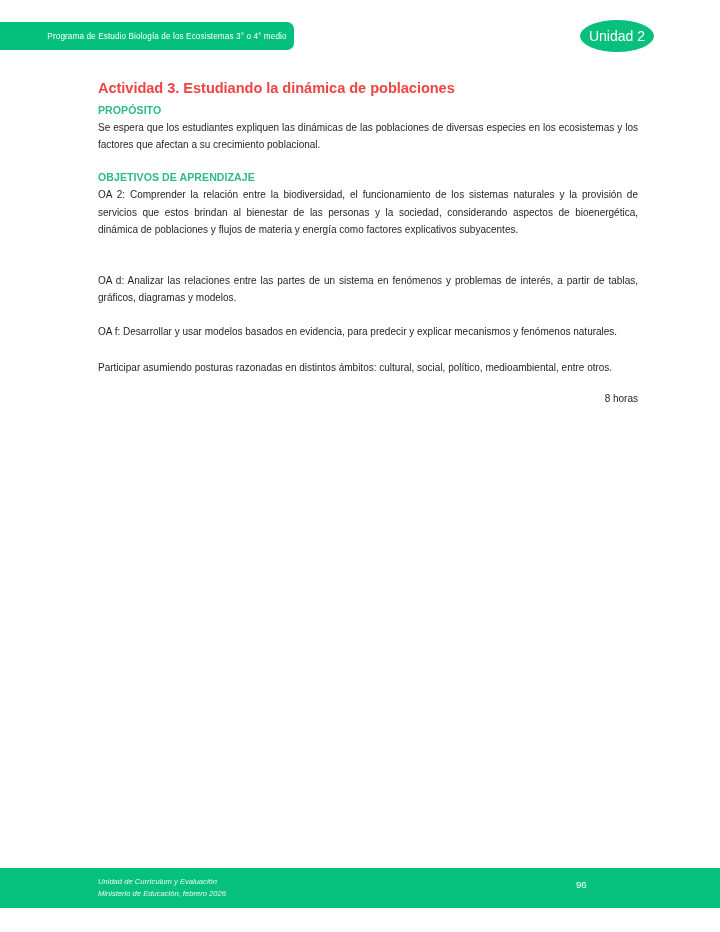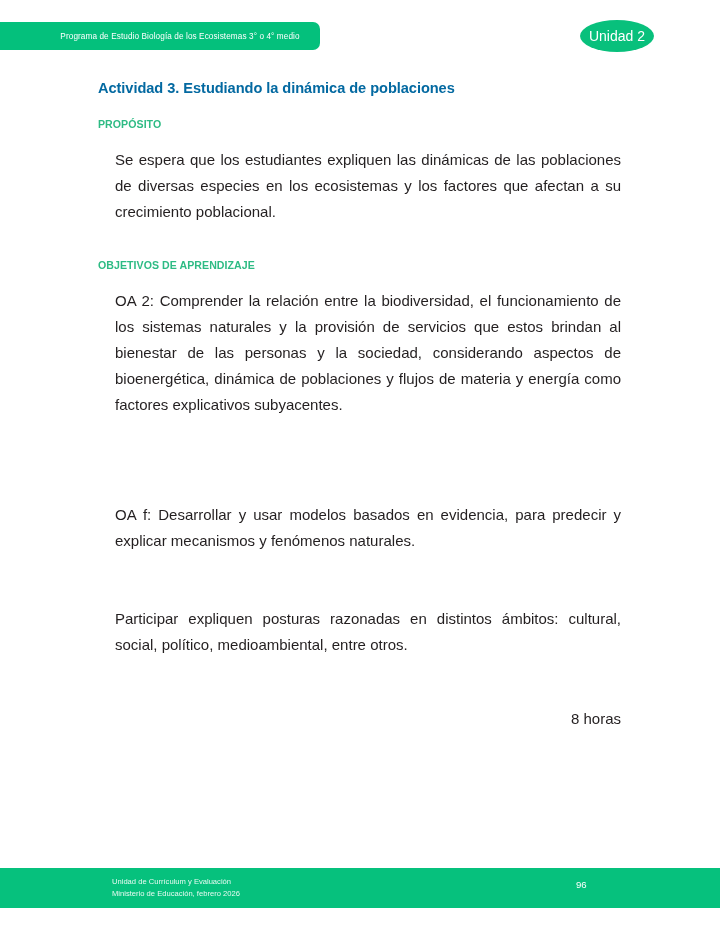--- a/index.html
+++ b/index.html
@@ -13,21 +13,21 @@
     font-family: "Liberation Sans", sans-serif;
     overflow: hidden;
     position: relative;
   }
 
   
   .header-bar {
     position: absolute;
     left: 0;
     top: 22px;
-    width: 320px;
+    width: 294px;
     height: 28px;
     background: #04c07c;
     border-top-right-radius: 7px;
     border-bottom-right-radius: 7px;
     display: flex;
     align-items: center;
     justify-content: center;
   }
   .header-bar-text {
     color: #ffffff;
@@ -57,41 +57,41 @@
 
   
   .content {
     position: absolute;
     left: 98px;
     top: 80px;
     width: 540px;
   }
 
   .activity-title {
-    color: #0369a1;
+    color: #ef4444;
     font-size: 14.6px;
     font-weight: bold;
-    margin: 0 0 22px 0;
+    margin: 0 0 8px 0;
     letter-spacing: -0.05px;
   }
 
   .section-heading {
     color: #2ebb84;
     font-size: 10.6px;
     font-weight: bold;
     margin: 0 0 3px 0;
     letter-spacing: 0.05px;
   }
 
   .body-text {
     color: #231f20;
-    font-size: 15px;
+    font-size: 10px;
     line-height: 1.72;
     text-align: justify;
-    margin: 17px;
+    margin: 0;
   }
 
   .body-text.plain {
     text-align: right;
   }
 
   .gap-sm { height: 14px; }
   .gap-md { height: 18px; }
   .gap-oa { height: 17px; }
 
@@ -99,25 +99,26 @@
   .footer-bar {
     position: absolute;
     left: 0;
     top: 868px;
     width: 720px;
     height: 40px;
     background: #06c17d;
   }
   .footer-left {
     position: absolute;
-    left: 112px;
+    left: 98px;
     top: 8px;
     color: #e8faf2;
     font-size: 7.6px;
     line-height: 1.55;
+    font-style: italic;
   }
   .footer-page {
     position: absolute;
     left: 576px;
     top: 11px;
     color: #ffffff;
     font-size: 9.6px;
   }
 </style>
 </head>
@@ -140,28 +141,29 @@
     <p class="body-text">Se espera que los estudiantes expliquen las dinámicas de las poblaciones de diversas especies en los ecosistemas y los factores que afectan a su crecimiento poblacional.</p>
   </div>
 
   <div class="gap-md"></div>
 
   <div>
     <div class="section-heading">OBJETIVOS DE APRENDIZAJE</div>
     <p class="body-text">OA 2: Comprender la relación entre la biodiversidad, el funcionamiento de los sistemas naturales y la provisión de servicios que estos brindan al bienestar de las personas y la sociedad, considerando aspectos de bioenergética, dinámica de poblaciones y flujos de materia y energía como factores explicativos subyacentes.</p>
     <div class="gap-oa"></div>
     <div class="gap-oa"></div>
+    <p class="body-text">OA d: Analizar las relaciones entre las partes de un sistema en fenómenos y problemas de interés, a partir de tablas, gráficos, diagramas y modelos.</p>
     <div class="gap-oa"></div>
     <p class="body-text">OA f: Desarrollar y usar modelos basados en evidencia, para predecir y explicar mecanismos y fenómenos naturales.</p>
   </div>
 
   <div class="gap-md"></div>
 
   <div>
-    <p class="body-text">Participar expliquen posturas razonadas en distintos ámbitos: cultural, social, político, medioambiental, entre otros.</p>
+    <p class="body-text">Participar asumiendo posturas razonadas en distintos ámbitos: cultural, social, político, medioambiental, entre otros.</p>
   </div>
 
   <div class="gap-sm"></div>
 
   <div>
     <p class="body-text plain">8 horas</p>
   </div>
 
 </div>
 

